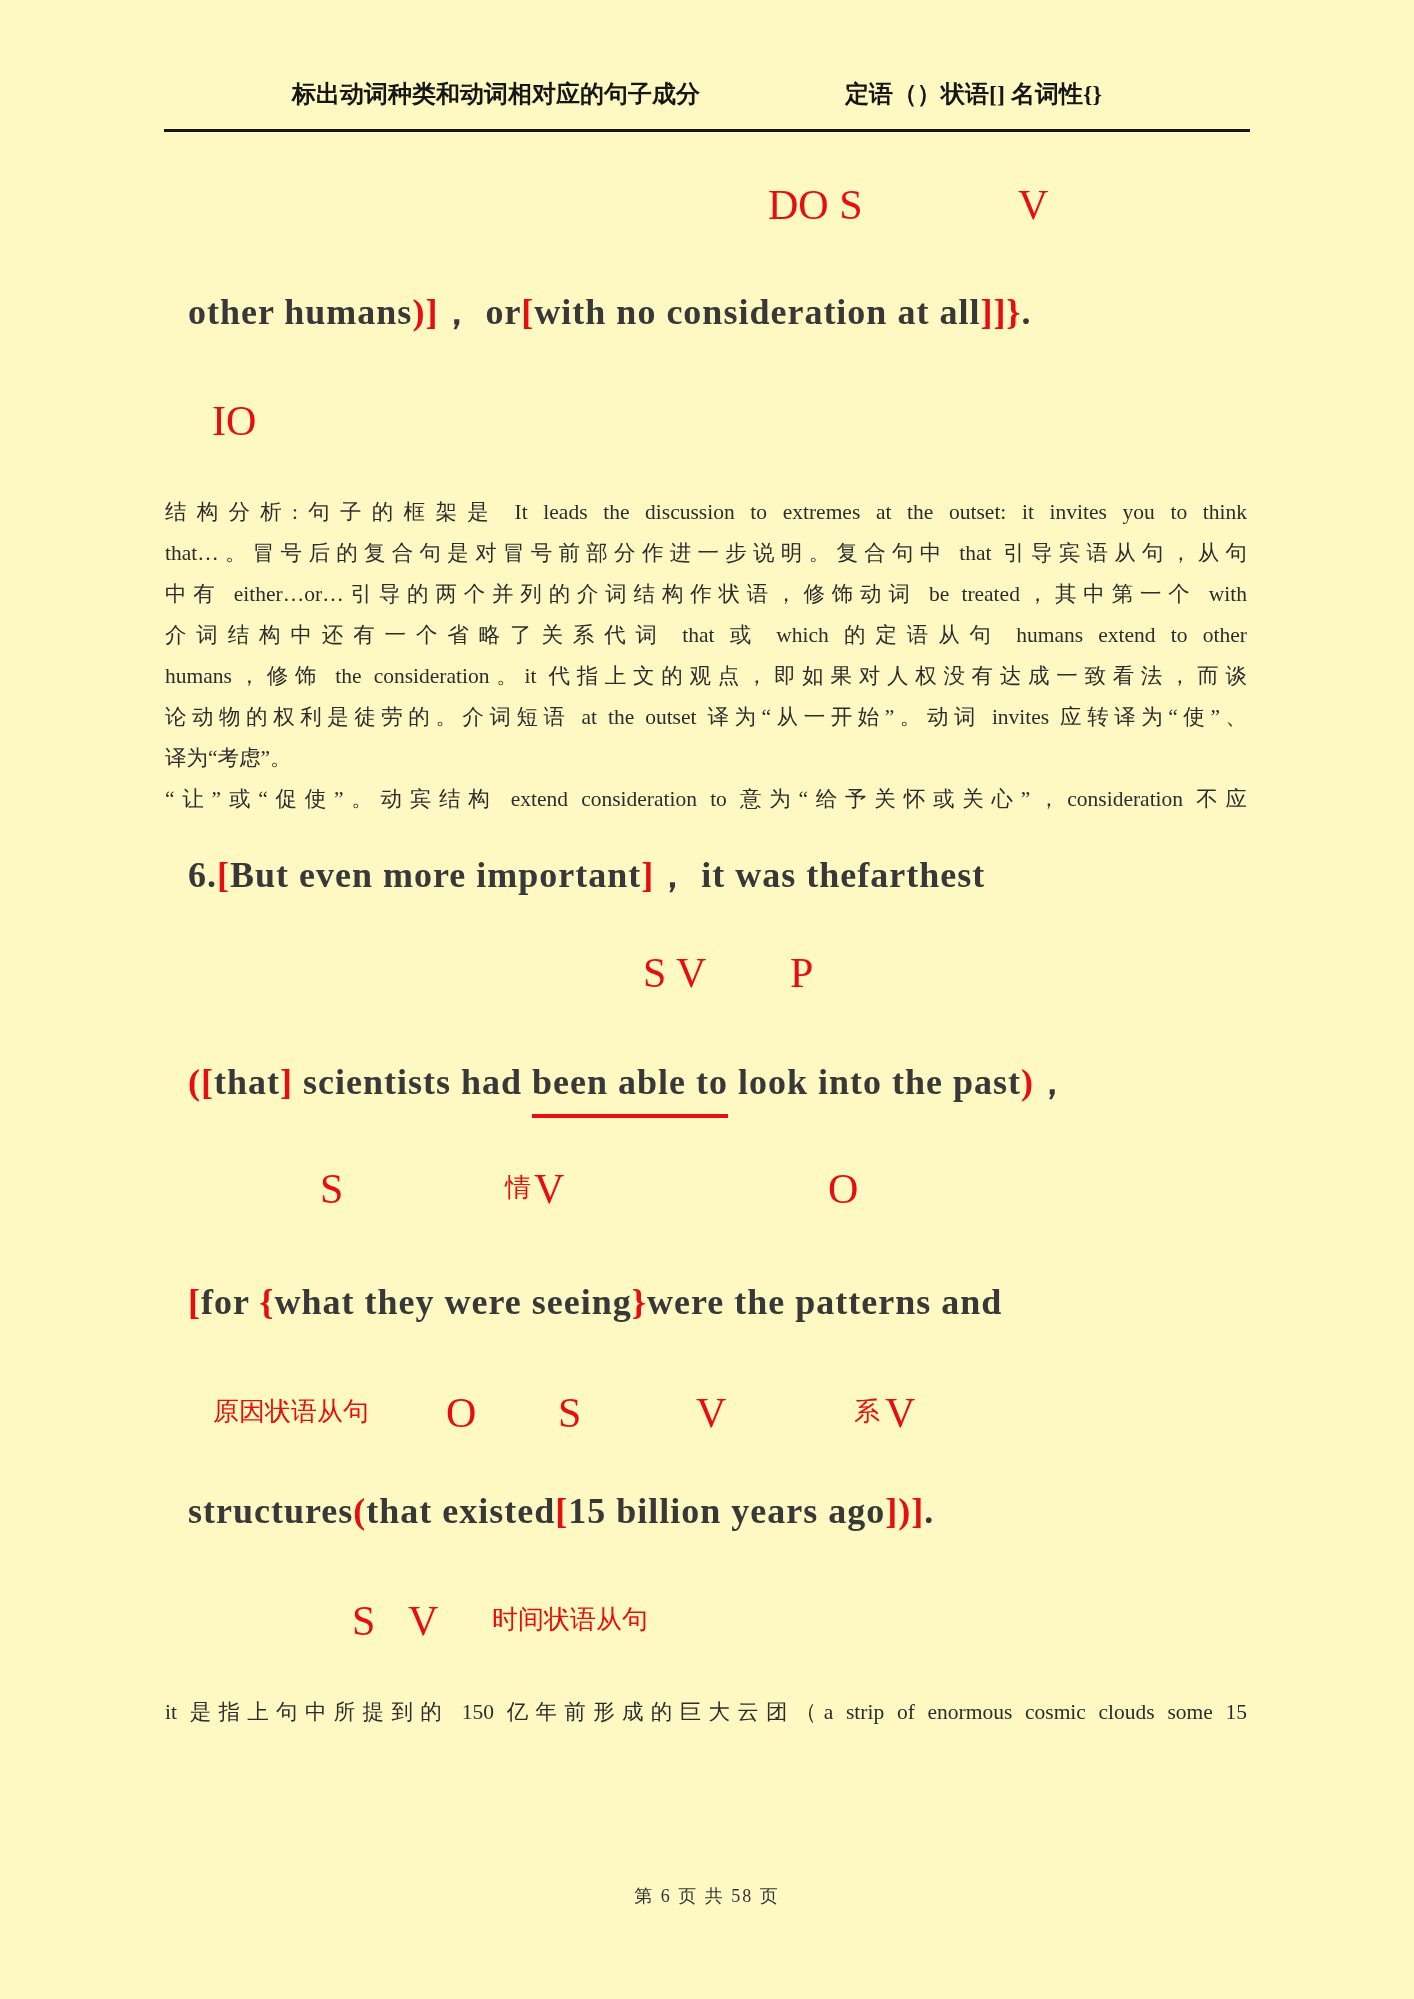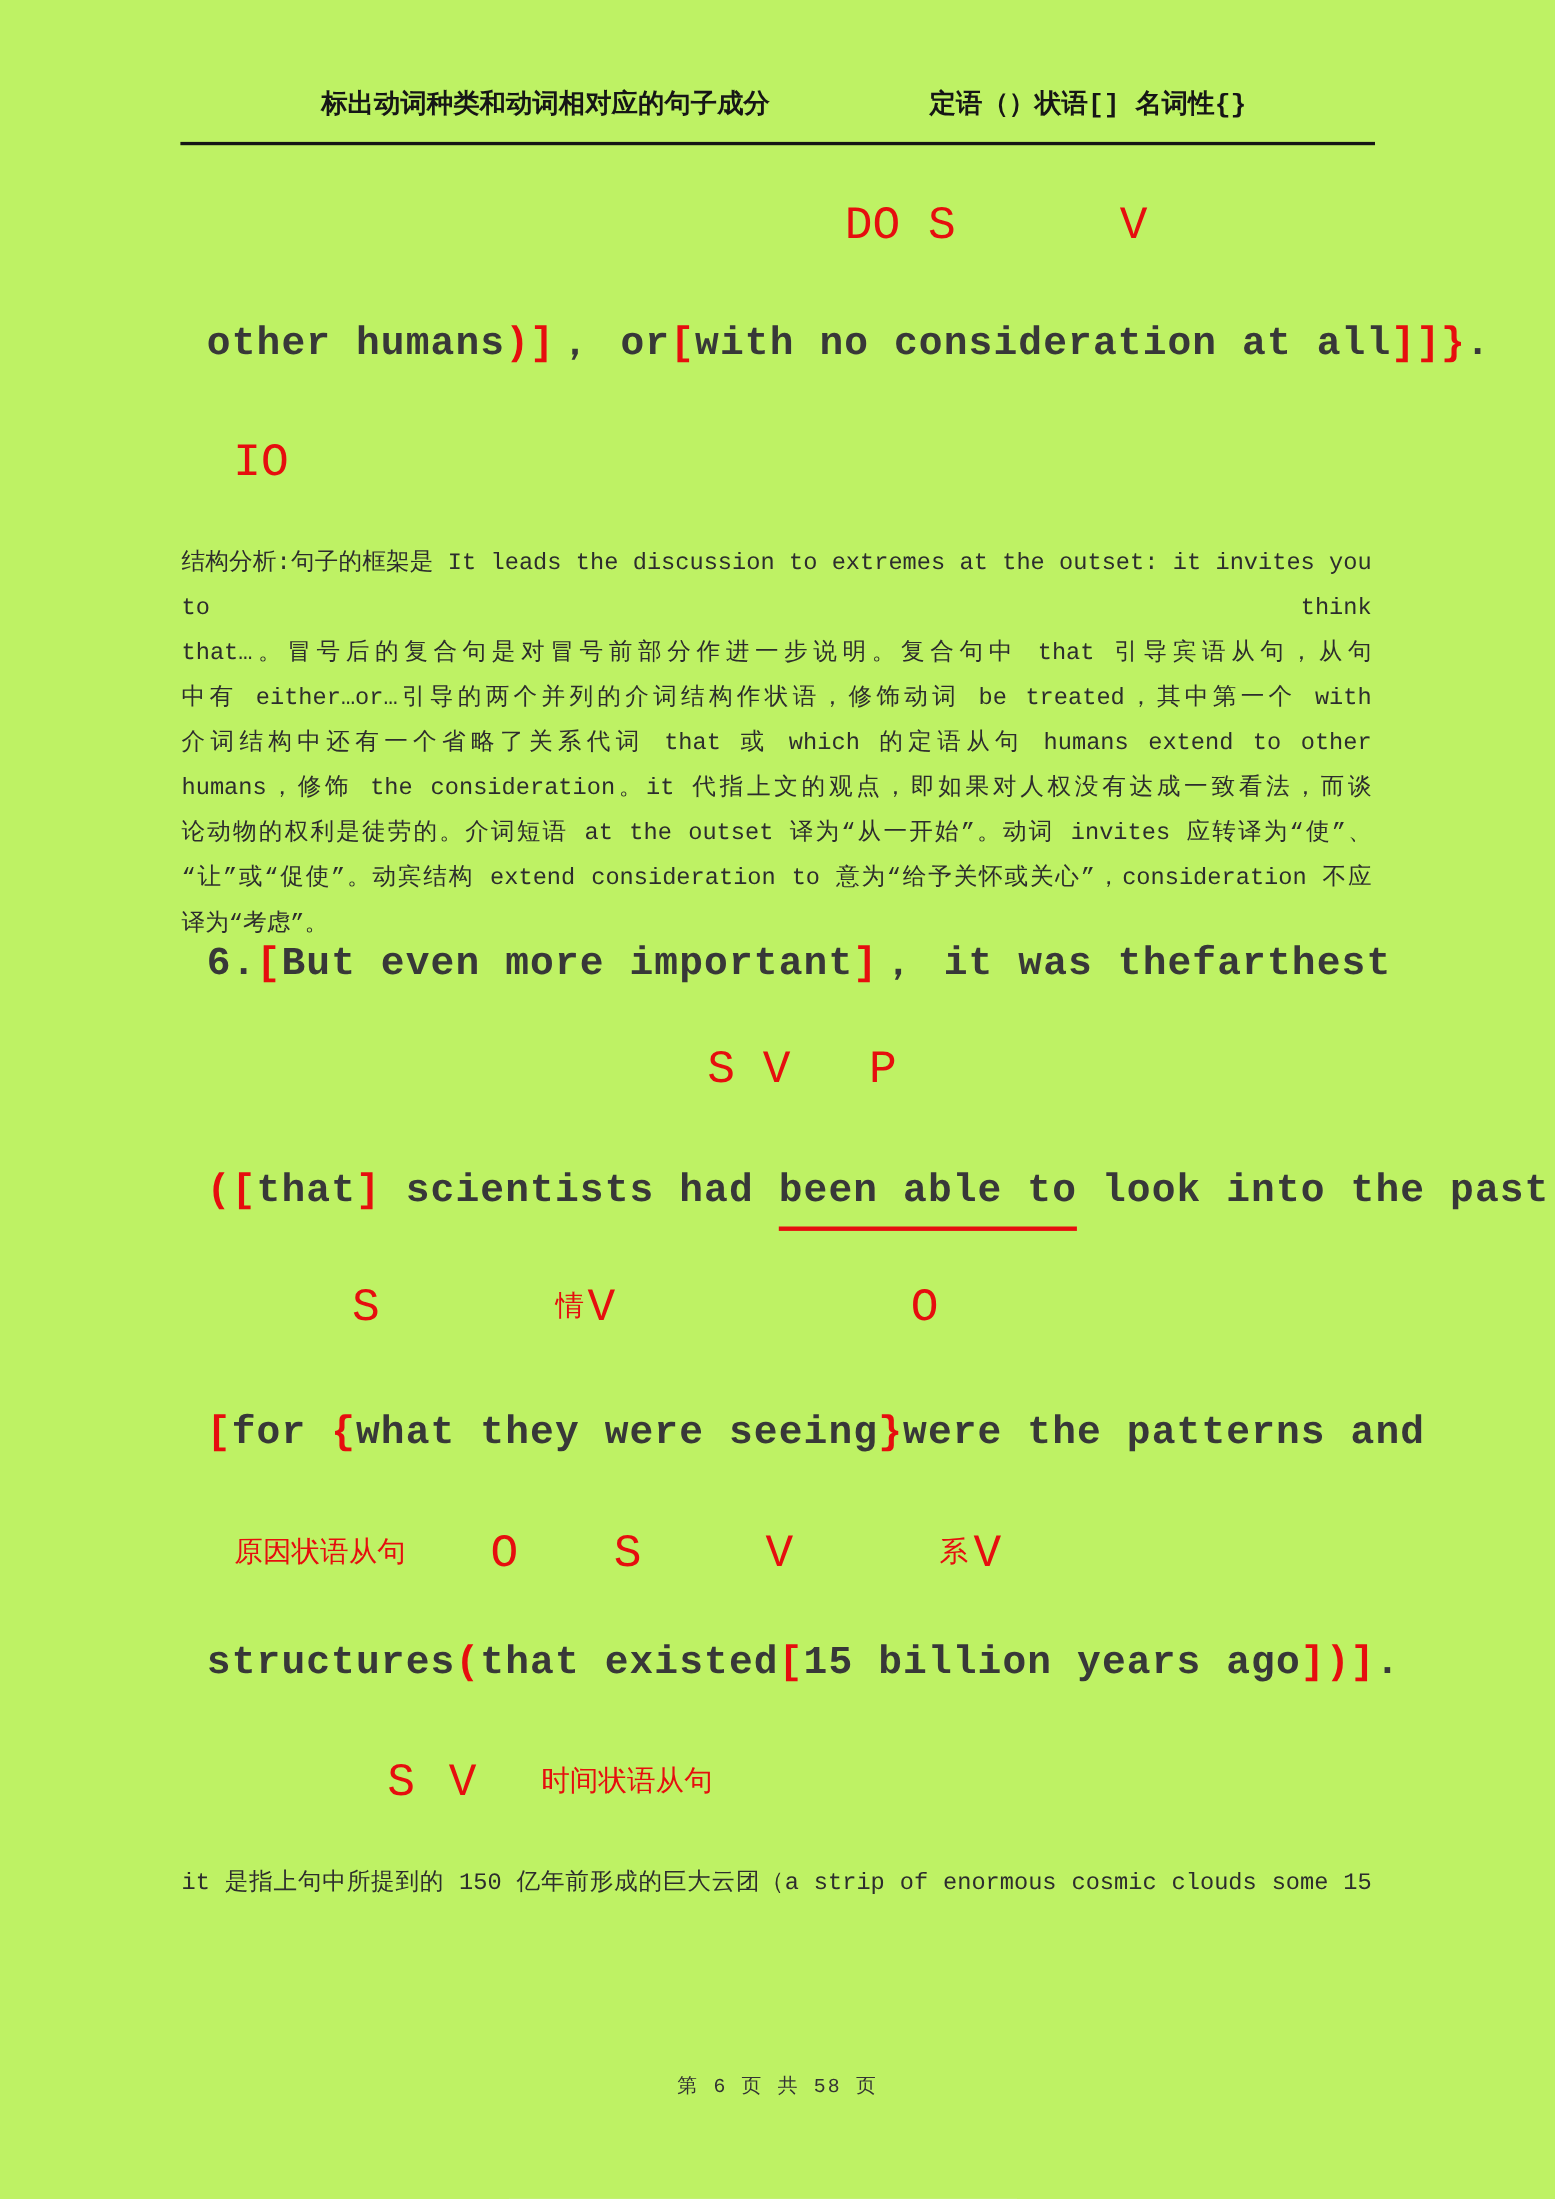--- a/index.html
+++ b/index.html
@@ -1,18 +1,18 @@
 <!DOCTYPE html>
 <html><head>
 <meta charset="utf-8">
 <style>
   html,body{margin:0;padding:0;background:#e9e9e9;}
   .page{
-    position:relative;width:1414px;height:1999px;background:#bef264;
-    font-family:Liberation Mono, monospace;
+    position:relative;width:1414px;height:1999px;background:#fef9c3;
+    font-family:Liberation Serif, serif;
     margin:0 auto;overflow:hidden;
   }
   
   .hdr{position:absolute;top:78px;font-size:24px;font-weight:bold;color:#161616;white-space:nowrap;}
   #hdr-left{left:292px;}
   #hdr-right{left:845px;}
   #hdr-rule{position:absolute;left:164px;top:129px;width:1086px;height:0;border-top:3px solid #161616;}
   
   .ann{position:absolute;color:#e60e0e;font-size:42px;white-space:nowrap;line-height:1;}
   .ann.small{font-size:26px;padding-top:7px;}
@@ -61,22 +61,22 @@
 
   <div class="sent" style="top:293px"><span>other humans</span><span class="red">)]</span><span>， or</span><span class="red">[</span><span>with no consideration at all</span><span class="red">]]}</span><span>.</span></div>
 
   <div class="para" style="top:492px">
       <div class="pline j">结构分析:句子的框架是 It leads the discussion to extremes at the outset: it invites you to think</div>
       <div class="pline j">that…。冒号后的复合句是对冒号前部分作进一步说明。复合句中 that 引导宾语从句，从句</div>
       <div class="pline j">中有 either…or…引导的两个并列的介词结构作状语，修饰动词 be treated，其中第一个 with</div>
       <div class="pline j">介词结构中还有一个省略了关系代词 that 或 which 的定语从句 humans extend to other</div>
       <div class="pline j">humans，修饰 the consideration。it 代指上文的观点，即如果对人权没有达成一致看法，而谈</div>
       <div class="pline j">论动物的权利是徒劳的。介词短语 at the outset 译为“从一开始”。动词 invites 应转译为“使”、</div>
+      <div class="pline">译为“考虑”。</div>
       <div class="pline j">“让”或“促使”。动宾结构 extend consideration to 意为“给予关怀或关心”，consideration 不应</div>
-      <div class="pline">译为“考虑”。</div>
     </div>
 
   <div class="sent" style="top:856px"><span>6.</span><span class="red">[</span><span>But even more important</span><span class="red">]</span><span>， it was thefarthest</span></div>
 
   <div class="sent" style="top:1063px"><span class="red">(</span><span class="red">[</span><span>that</span><span class="red">]</span><span> scientists had </span><span class="u">been able to</span><span> look into the past</span><span class="red">)</span><span>，</span></div>
 
   <div class="sent" style="top:1283px"><span class="red">[</span><span>for </span><span class="red">{</span><span>what they were seeing</span><span class="red">}</span><span>were the patterns and</span></div>
 
   <div class="sent" style="top:1492px"><span>structures</span><span class="red">(</span><span>that existed</span><span class="red">[</span><span>15 billion years ago</span><span class="red">])]</span><span>.</span></div>
 

